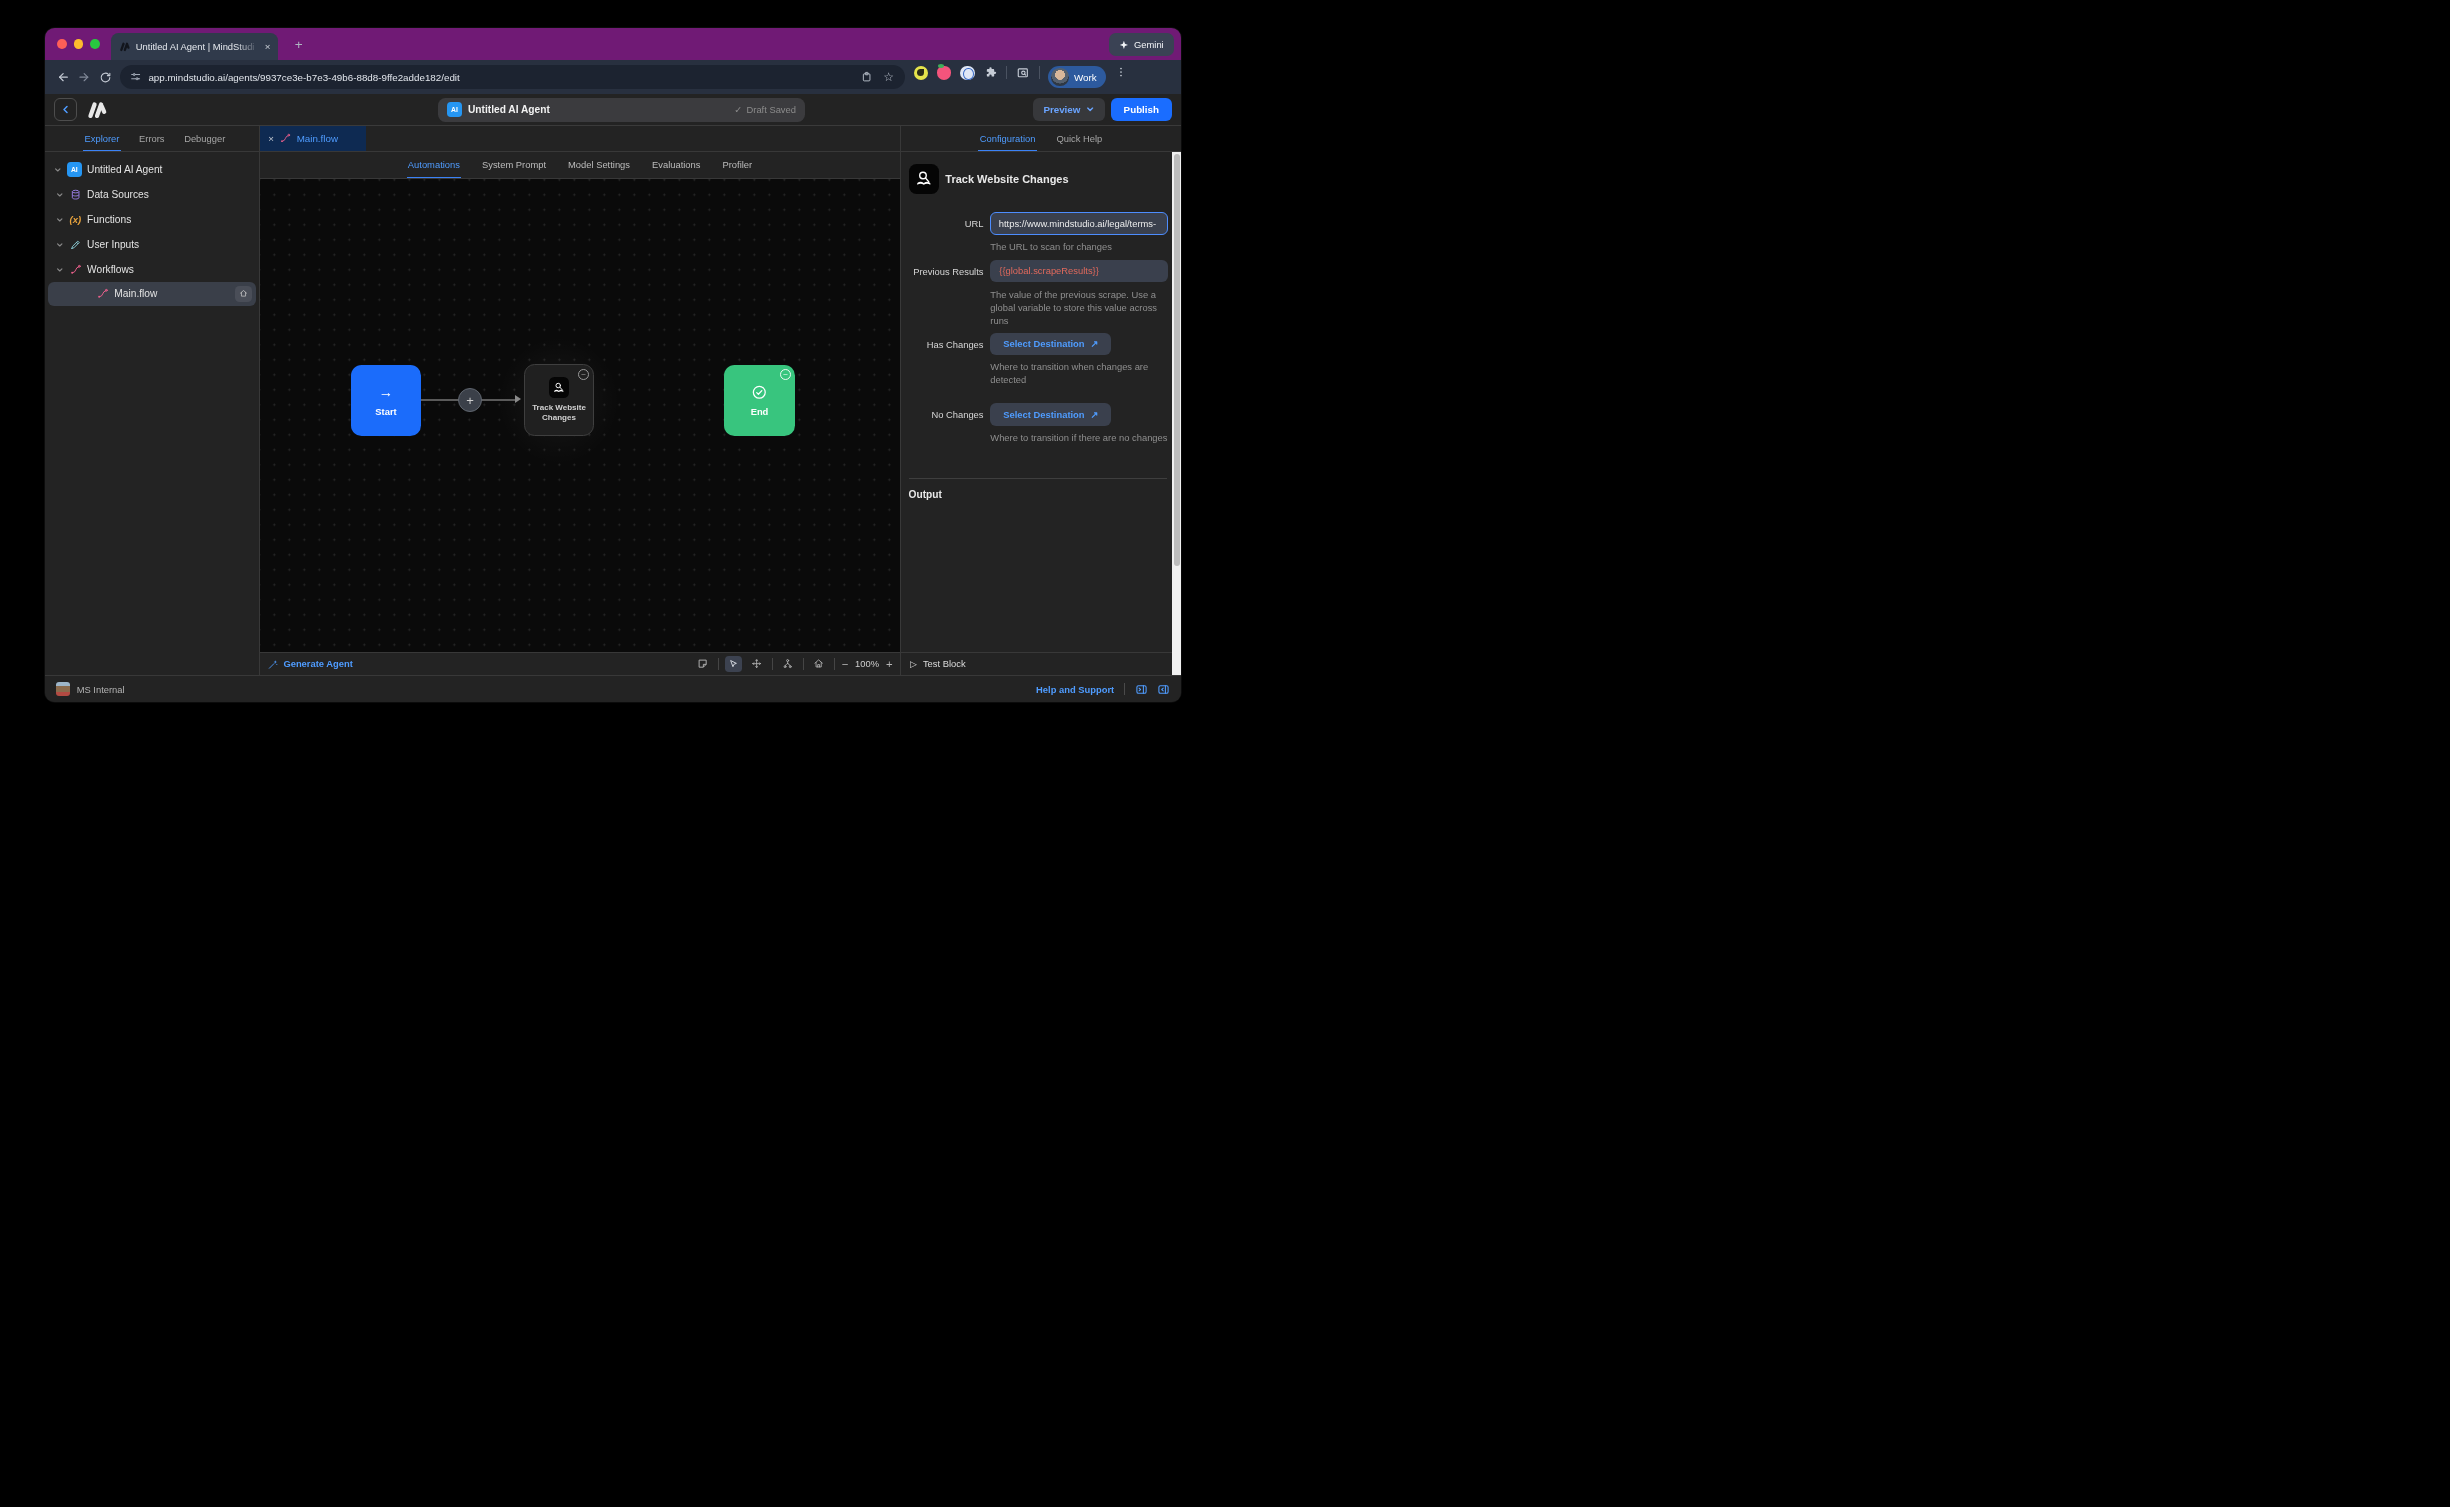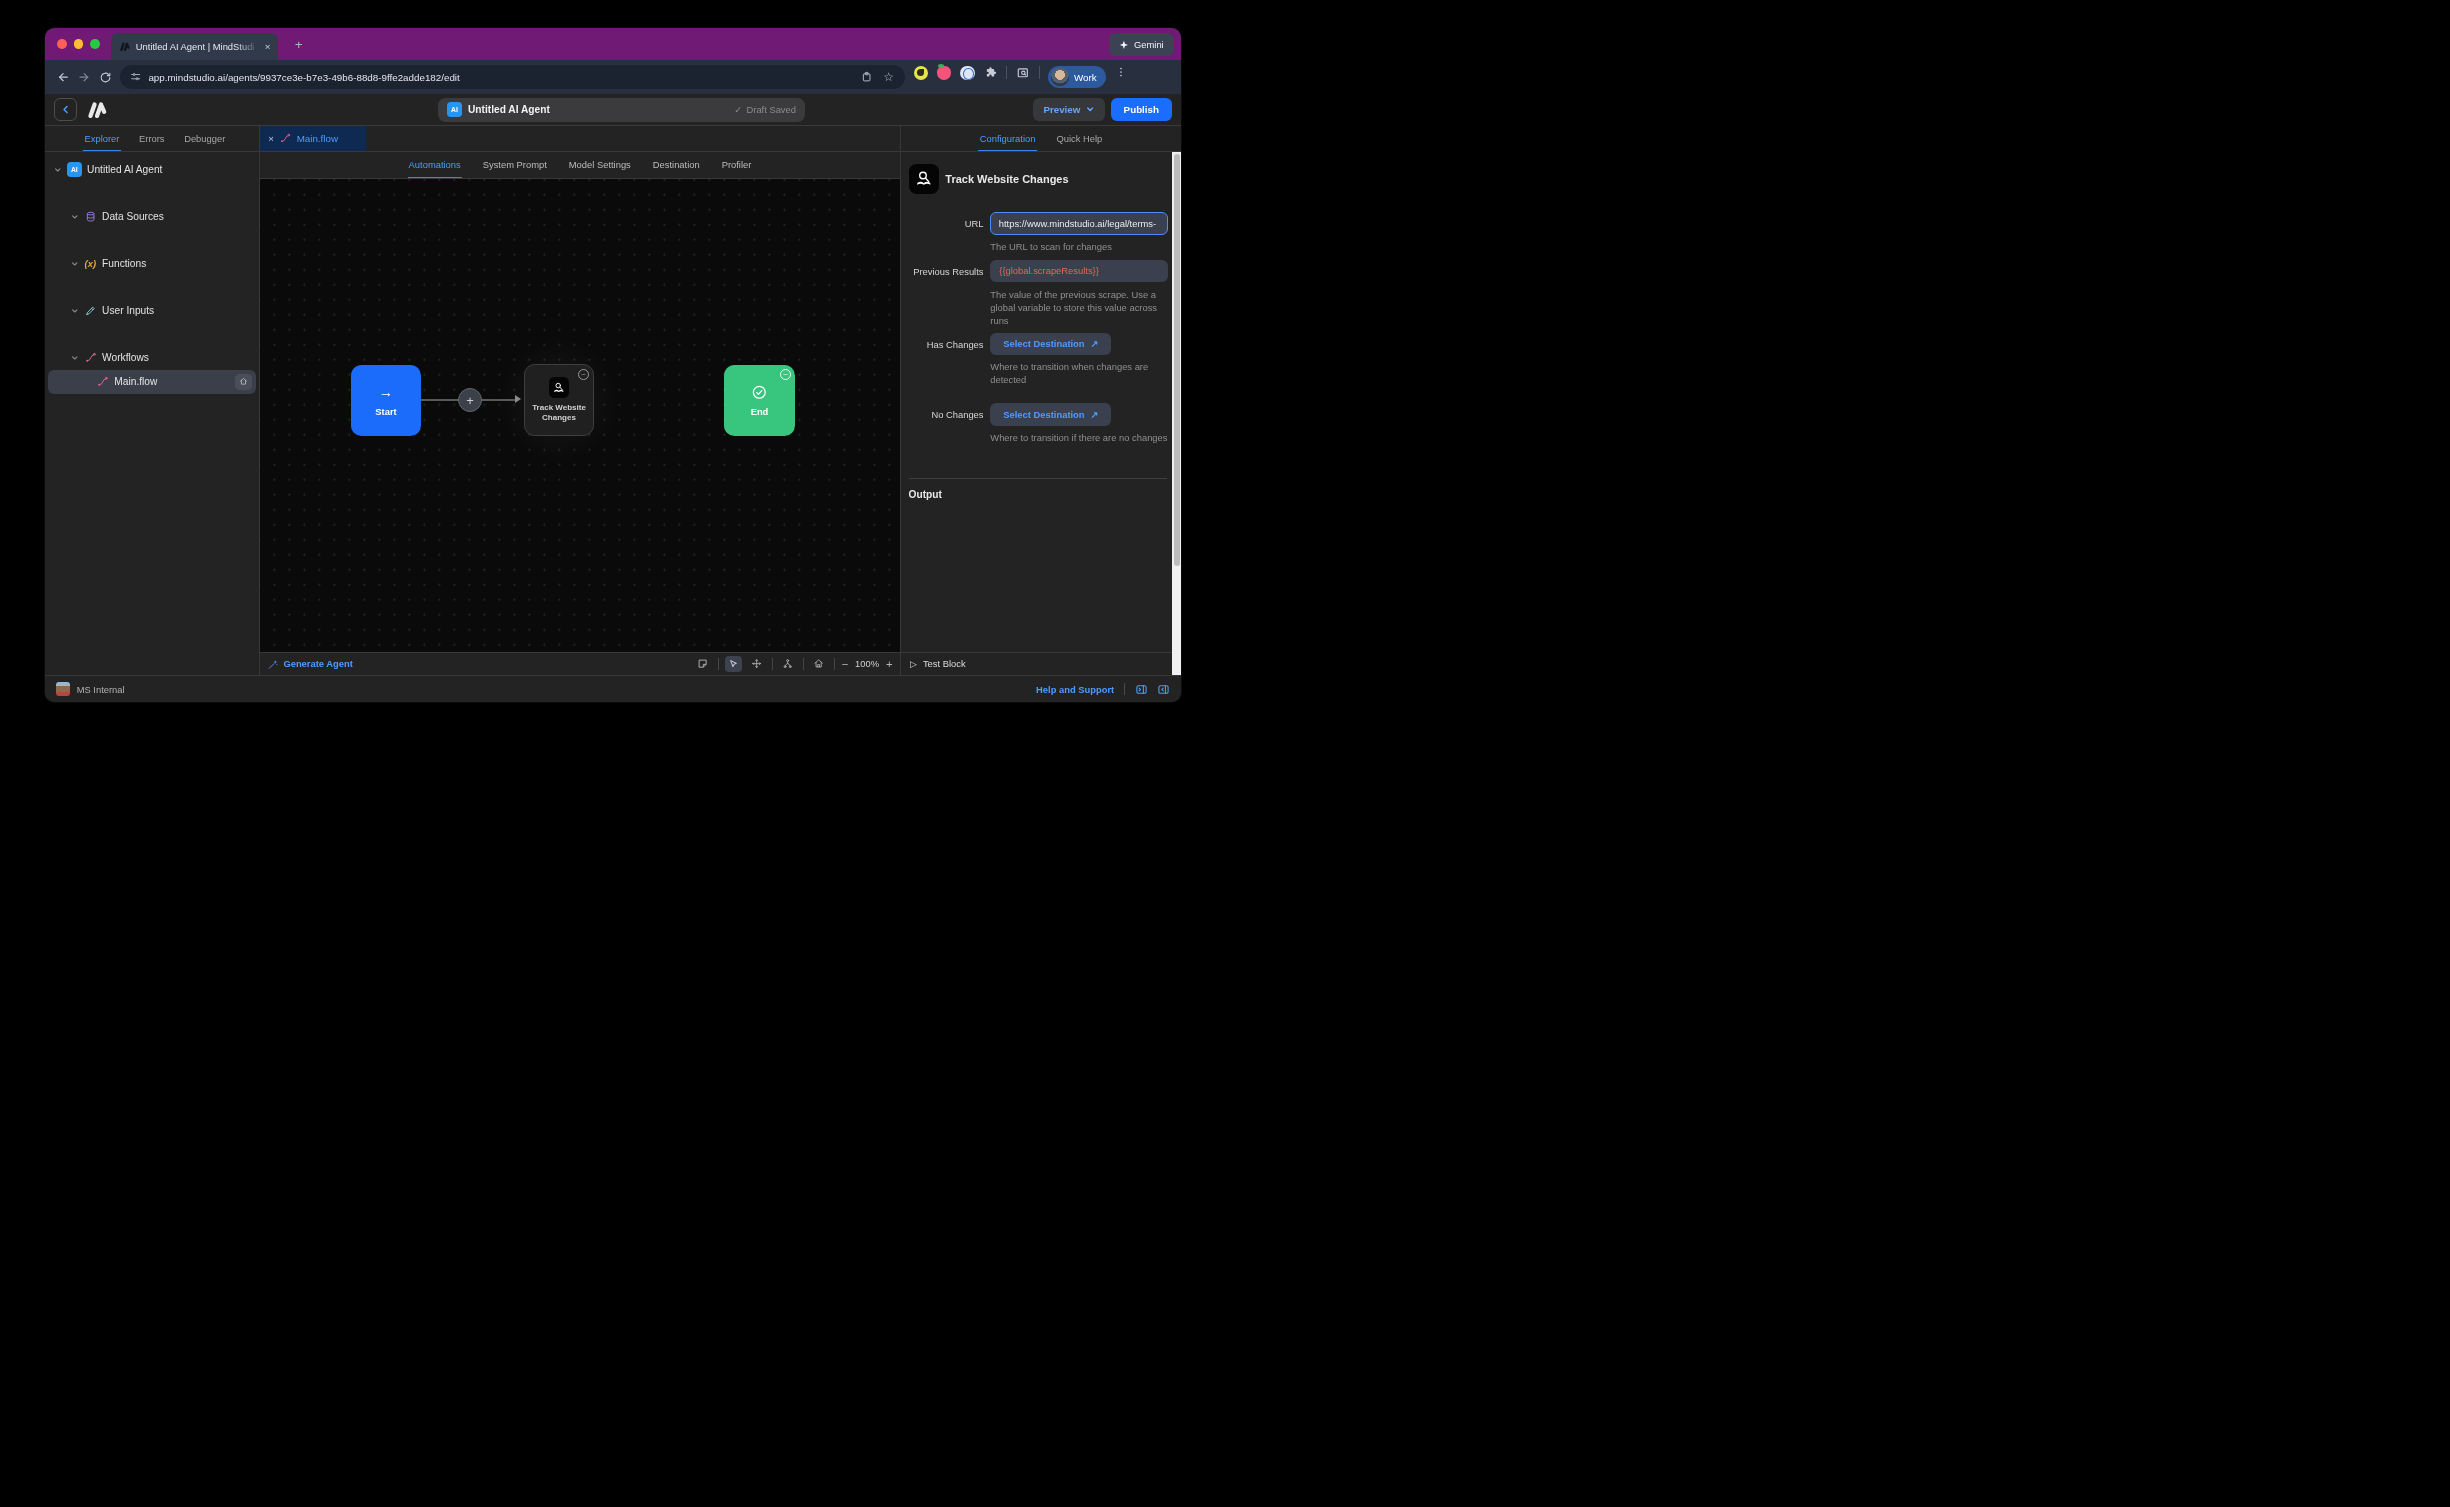--- a/index.html
+++ b/index.html
@@ -52,21 +52,21 @@
   .main { flex:1; display:flex; min-height:0; }
 
   
   .sidebar { width:215px; background:#232323; border-right:0.8px solid #383838; display:flex; flex-direction:column; flex:none; }
   .side-tabs { height:26px; border-bottom:0.8px solid #383838; display:flex; padding-left:38px; gap:16.6px; flex:none; }
   .side-tab { display:flex; align-items:center; font-size:9.4px; color:#a6a6a6; border-bottom:1.5px solid transparent; padding:0 1.5px; }
   .side-tab.active { color:#4f9cff; border-bottom-color:#3b82f6; }
   .tree { padding-top:5.3px; }
   .trow { height:25px; display:flex; align-items:center; gap:5.3px; color:#e3e3e3; font-size:10.2px; }
   .trow .chev { color:#8a8a8a; display:flex; }
-  .ind0 { padding-left:9px; } .ind1 { padding-left:26px;margin-top:22px; }
+  .ind0 { padding-left:9px; } .ind1 { padding-left:11px; }
   .trow.selected { background:#3a3f49; border-radius:6px; margin:0 3px; padding-left:48px; height:23.4px; }
   .treeicon { display:flex; width:13px; justify-content:center; flex:none; }
   .fx { color:#e8a33d; font-size:9.4px; font-weight:bold; font-style:italic; }
   .homebtn { margin-left:auto; margin-right:4.5px; width:16.6px; height:16.6px; border-radius:4.5px; background:#4a4e58; color:#c9c9c9; display:flex; align-items:center; justify-content:center; }
 
   
   .canvascol { flex:1; display:flex; flex-direction:column; background:#232323; min-width:0; }
   .filetabs { height:26px; border-bottom:0.8px solid #383838; display:flex; flex:none; }
   .filetab { width:106px; background:#0e2a52; display:flex; align-items:center; gap:6px; padding:0 8.3px; }
   .filetab .cls { color:#c3c9d2; font-size:9.8px; }
@@ -368,21 +368,21 @@
                 <circle cx="19.8" cy="4.8" r="1.9"></circle>
               </svg>
             </span>
           <span class="lbl">Main.flow</span>
         </div>
       </div>
       <div class="subtabs">
         <div class="subtab active">Automations</div>
         <div class="subtab">System Prompt</div>
         <div class="subtab">Model Settings</div>
-        <div class="subtab">Destination</div>
+        <div class="subtab">Evaluations</div>
         <div class="subtab">Profiler</div>
       </div>
       <div class="canvas">
         <div class="glow"></div>
         <div class="connector"></div>
         <div class="arrowhead"></div>
         <div class="plusnode">+</div>
         <div class="node node-start">
           <span class="arr">→</span>
           <span class="node-label">Start</span>

